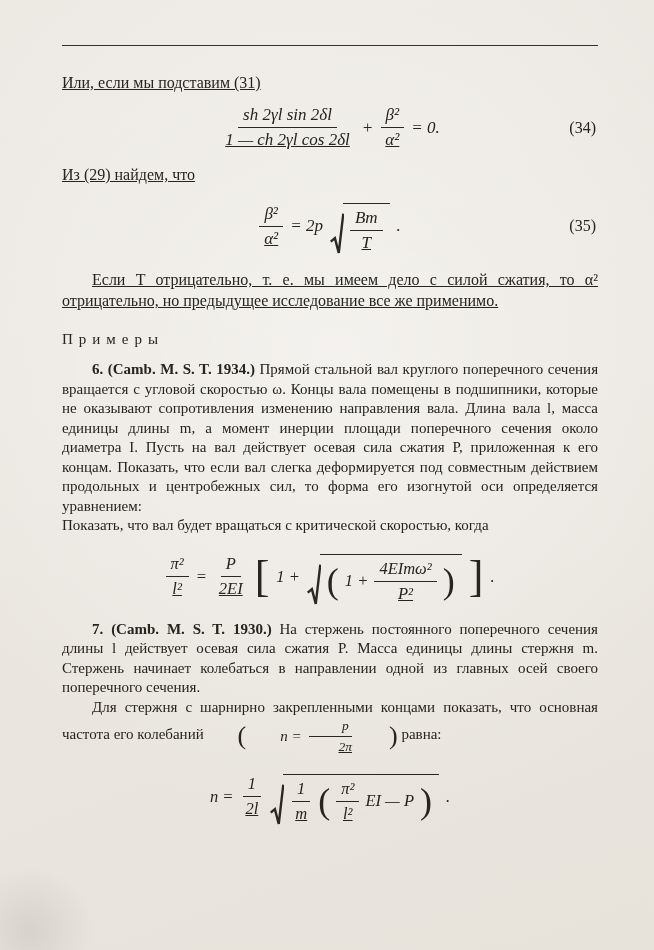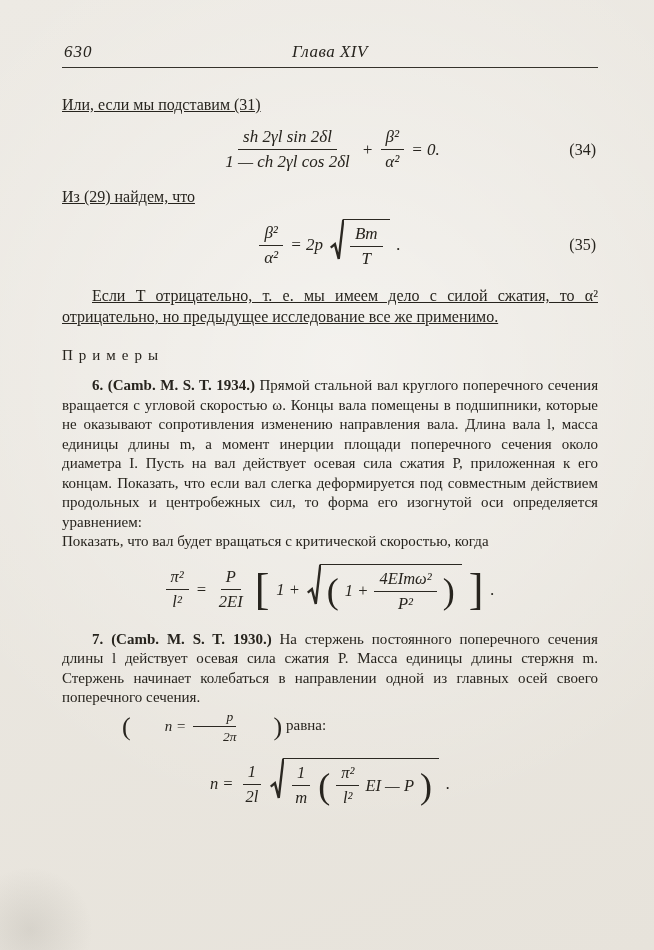--- a/index.html
+++ b/index.html
@@ -32,47 +32,43 @@
   .equation { position: relative; display: flex; justify-content: center; align-items: center;
               margin: 12px 0 14px; font-size: 17px; font-style: italic; }
   .equation.small { font-size: 16.5px; }
   .equation.last { margin-bottom: 0; }
   .eq-content { display: inline-flex; align-items: center; gap: 7px; }
   .eq-label { position: absolute; right: 2px; top: 50%; transform: translateY(-50%);
               font-style: normal; font-size: 16px; text-align: center; }
 
   .frac { display: inline-flex; flex-direction: column; align-items: center; }
   .frac .num { padding: 0 5px 2px; border-bottom: 1.3px solid #2b2822; }
-  .frac .den { padding: 2px 5px 0; }
-
-  .sqrt { display: inline-flex; align-items: flex-start; }
+  .frac .den { padding: 2px 5px 0; text-decoration: underline; }
+
+  .sqrt { display: inline-flex; align-items: flex-end; margin-top: 6px; }
   .sqrt .sign-svg { width: 14px; margin-right: -1px; flex: none; }
   .sqrt .body { border-top: 1.5px solid #2b2822; padding: 4px 7px 2px;
                 display: flex; align-items: center; gap: 6px; }
 
   .big { font-style: normal; line-height: 1; }
   .bracket { font-size: 44px; }
   .paren { font-size: 36px; }
 
   .inline-math { display: inline-flex; align-items: center; gap: 4px;
                  font-style: italic; vertical-align: middle; }
   .inline-math .iparen { font-style: normal; font-size: 26px; line-height: 1; }
   .inline-math .frac { font-size: 13.5px; }
   .inline-math .frac .num { padding: 0 3px 1px; }
   .inline-math .frac .den { padding: 1px 3px 0; }
 </style>
 </head>
 <body>
 
 <div class="page">
 
-  <div class="page-header">
-    <span class="page-number">630</span>
-    <span class="chapter-title">Глава XIV</span>
-  </div>
   <div class="header-rule"></div>
 
   <p class="para main">Или, если мы подставим (31)</p>
 
   <div class="equation">
     <span class="eq-content">
       <span class="frac">
         <span class="num">sh 2γl sin 2δl</span>
         <span class="den">1 — ch 2γl cos 2δl</span>
       </span>
@@ -156,20 +152,21 @@
     </span>
   </div>
 
   <p class="para small indent">
     <span class="lead-num">7.</span>
     <span class="source">(Camb. M. S. T. 1930.)</span>
     <span>На стержень постоянного поперечного сечения длины l действует осевая сила сжатия P. Масса единицы длины стержня m. Стержень начинает колебаться в направлении одной из главных осей своего поперечного сечения.</span>
   </p>
 
   <p class="para small indent">
+    <span>Для стержня с шарнирно закрепленными концами показать, что основная частота его колебаний</span>
     <span class="inline-math">
       <span class="iparen">(</span>
       <span class="tok">n =</span>
       <span class="frac">
         <span class="num">p</span>
         <span class="den">2π</span>
       </span>
       <span class="iparen">)</span>
     </span>
     <span>равна:</span>

